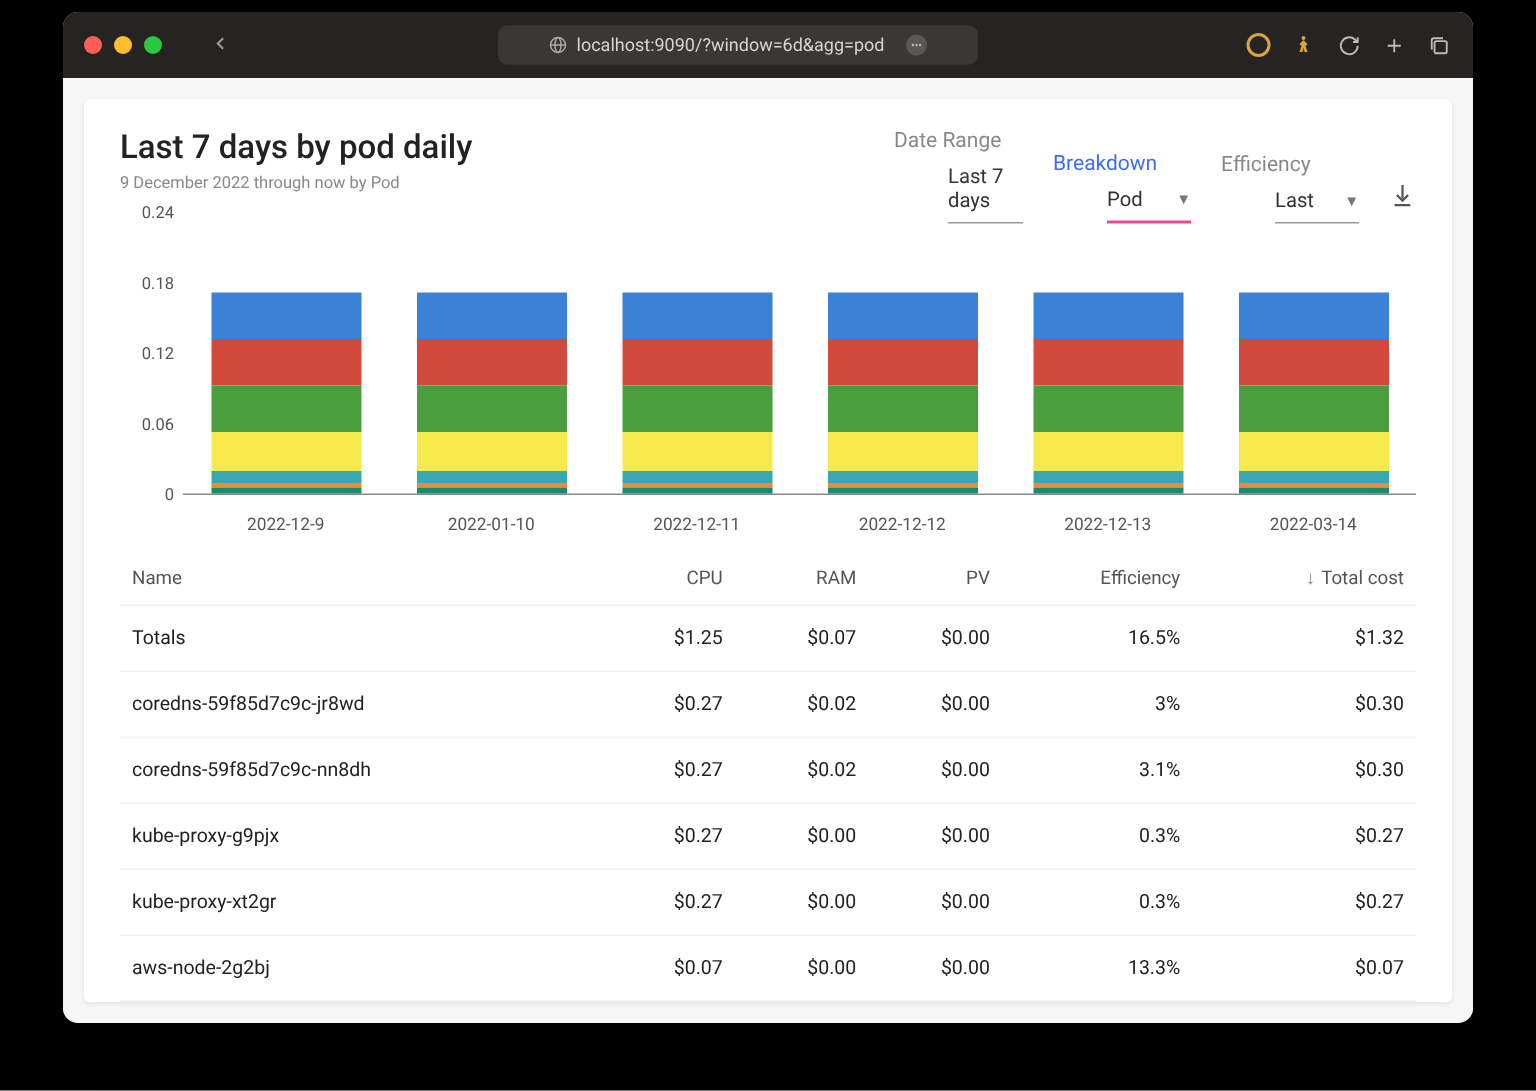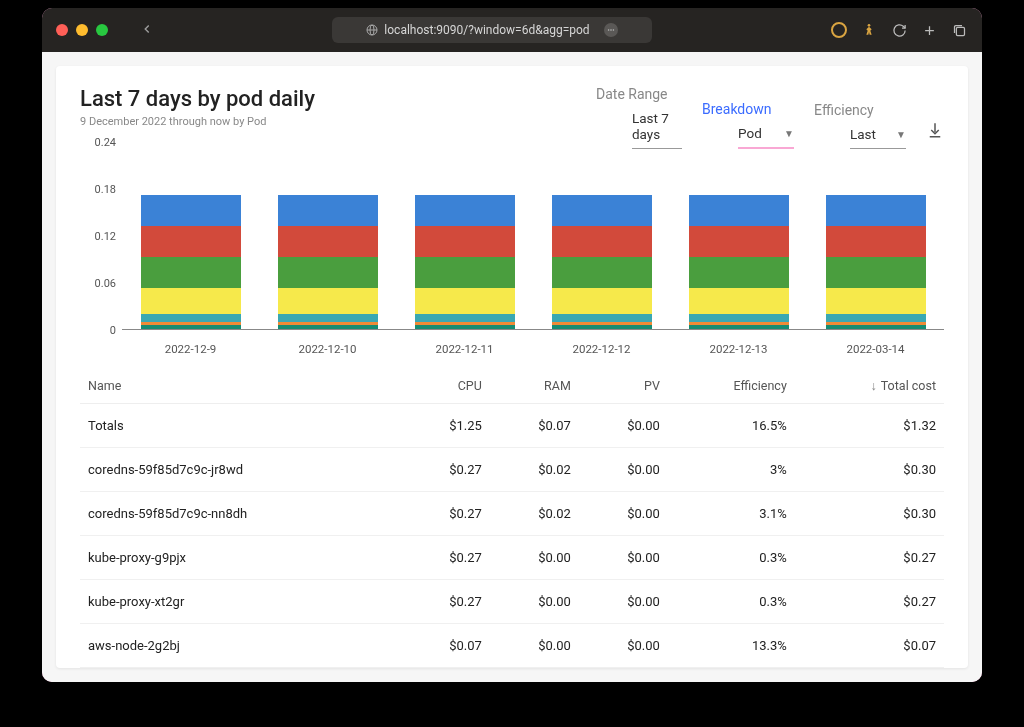--- a/index.html
+++ b/index.html
@@ -85,21 +85,21 @@
   .ctrl-label { font-size: 14px; color: #888; margin-bottom: 4px; }
   .ctrl-label.active { color: #3b6cff; }
   .ctrl-value {
     display: flex; justify-content: space-between; align-items: center;
     border-bottom: 1px solid #999;
     padding: 4px 0 6px 0;
     font-size: 13.5px; color: #333;
     cursor: pointer;
     margin-left: 36px;
   }
-  .ctrl-value.active { border-bottom: 2px solid #f9a8d4; }
+  .ctrl-value.active { border-bottom: 2px solid #ec4899; }
   .chev { color:#777; font-size:10px; }
   .download-btn { color:#555; padding-bottom:6px; cursor:pointer; }
 
   
   .chart-area {
     display:flex;
     height: 200px;
     margin-bottom: 6px;
   }
   .y-axis {
@@ -330,21 +330,21 @@
                   <div class="seg" style="background: rgb(74, 158, 62); height: 22.7273%;"></div>
                   <div class="seg" style="background: rgb(210, 74, 59); height: 23.6364%;"></div>
                   <div class="seg" style="background: rgb(59, 130, 214); height: 22.7273%;"></div>
                 </div>
               </div>
             </div>
         </div>
       </div>
       <div class="x-labels" id="x-labels">
           <span>2022-12-9</span>
-          <span>2022-12-10</span>
+          <span>2022-01-10</span>
           <span>2022-12-11</span>
           <span>2022-12-12</span>
           <span>2022-12-13</span>
           <span>2022-03-14</span>
         </div>
 
       <table class="table">
         <thead>
             <tr id="thead-row">
               <th>Name</th>

